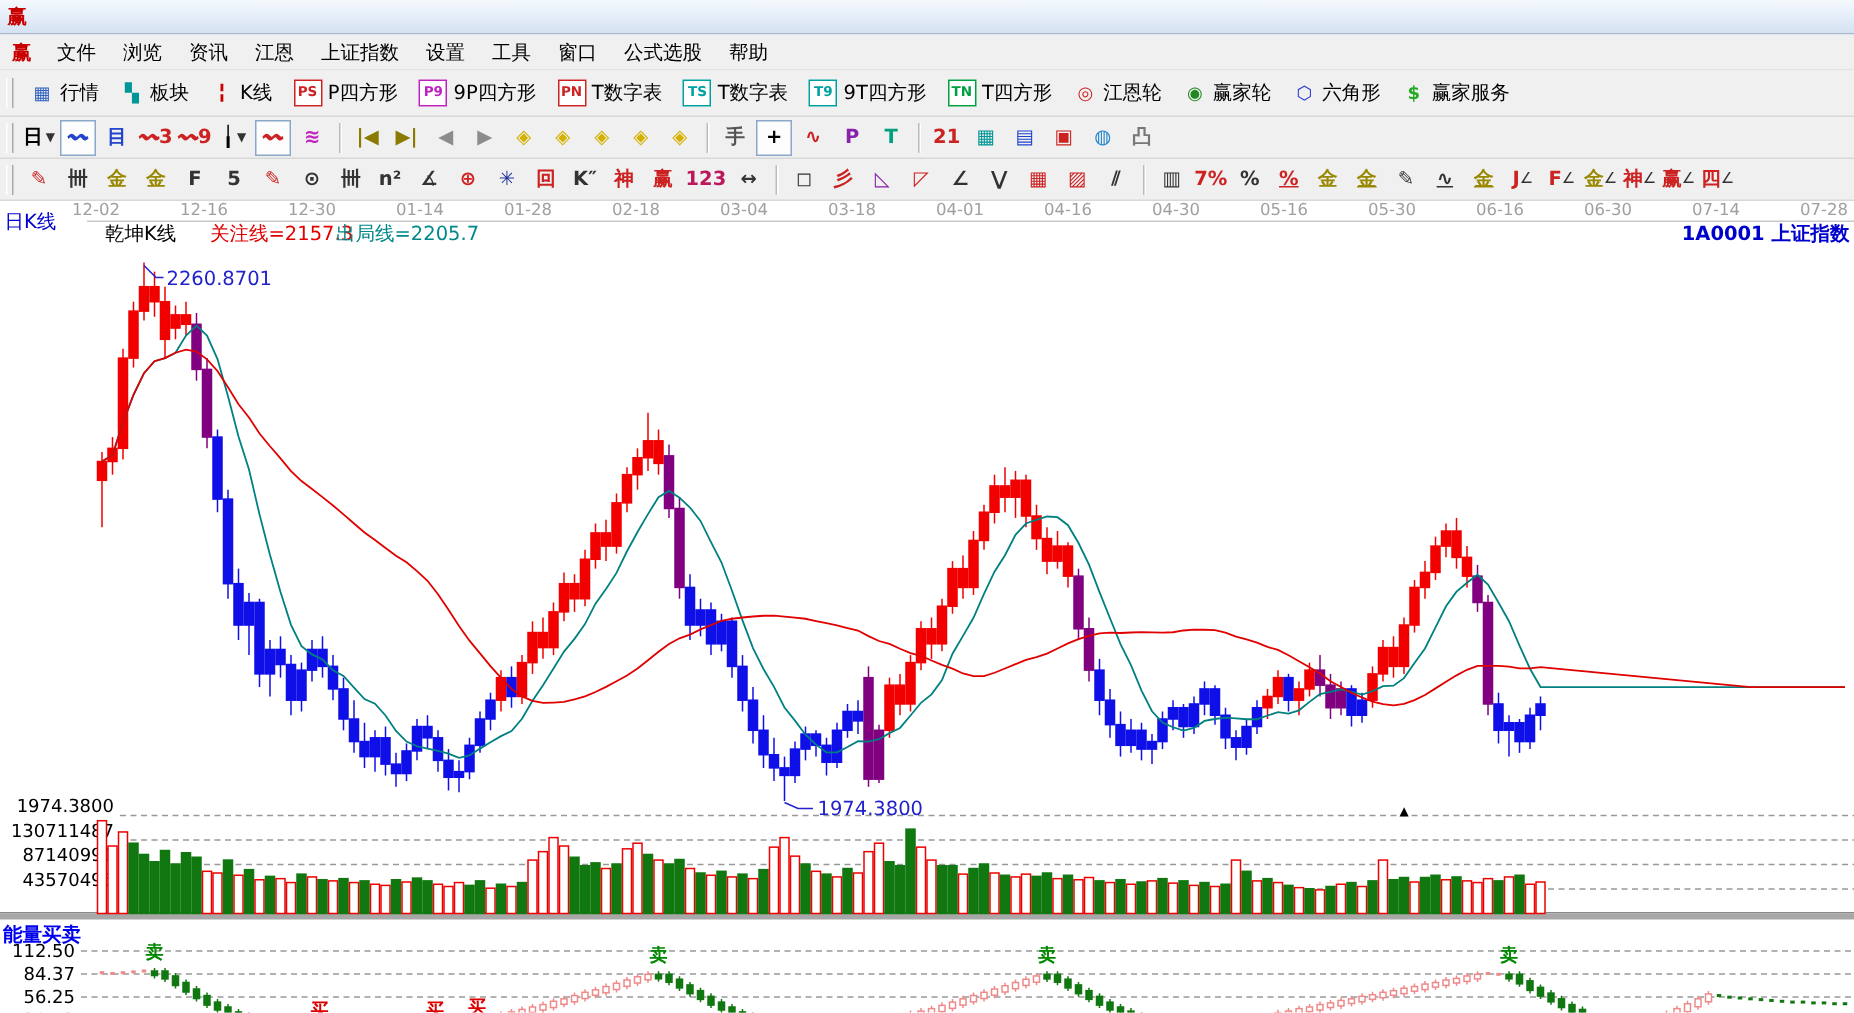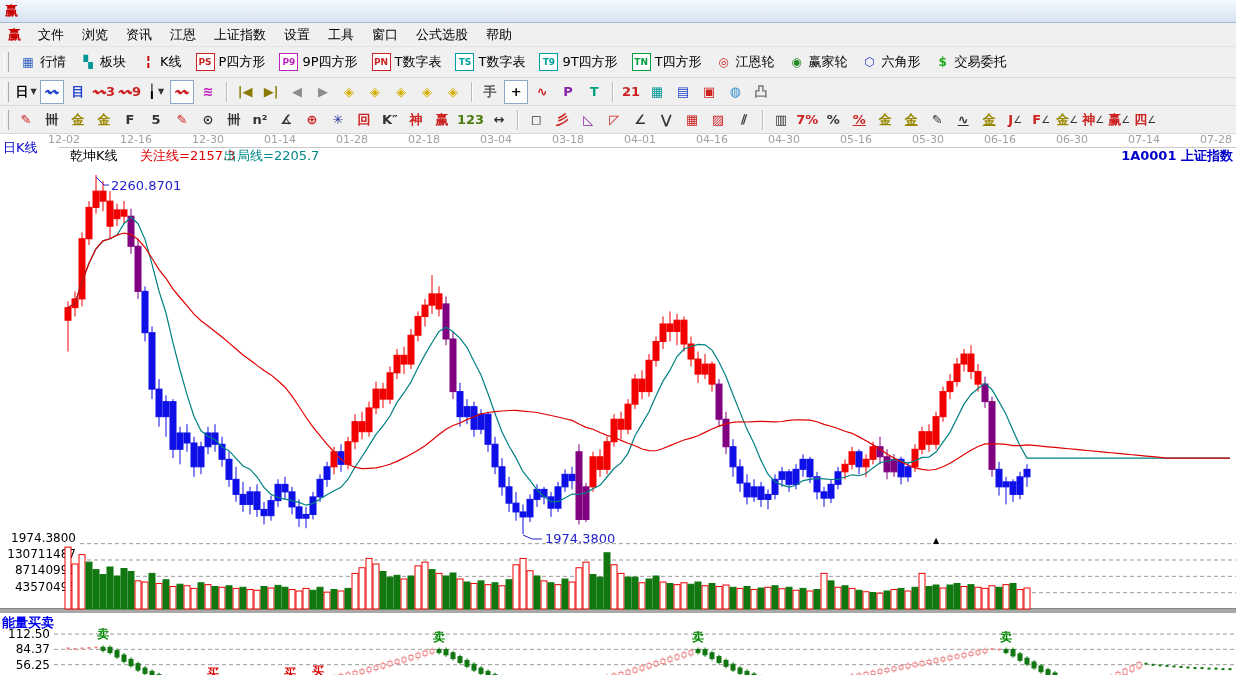--- a/index.html
+++ b/index.html
@@ -97,21 +97,21 @@
       <div class="tool-btn">
         <span class="tool-icon" style="color: rgb(34, 136, 34);">◉</span>
         <span>赢家轮</span>
       </div>
       <div class="tool-btn">
         <span class="tool-icon" style="color: rgb(34, 51, 204);">⬡</span>
         <span>六角形</span>
       </div>
       <div class="tool-btn">
         <span class="tool-icon" style="color: rgb(34, 170, 34);">$</span>
-        <span>交易委托</span>
+        <span>赢家服务</span>
       </div>
     </div>
   <div class="toolbar" id="toolbar-view">
       <span class="grip"></span>
       <div class="icon-btn">
         <span style="color: rgb(0, 0, 0);">日</span>
         <span class="dd">▼</span>
       </div>
       <div class="icon-btn pressed">
         <span style="color: rgb(34, 68, 204);">〰</span>
@@ -246,21 +246,21 @@
       <div class="icon-btn">
         <span style="color: rgb(51, 51, 51);">K″</span>
       </div>
       <div class="icon-btn">
         <span style="color: rgb(204, 34, 34);">神</span>
       </div>
       <div class="icon-btn">
         <span style="color: rgb(204, 34, 34);">赢</span>
       </div>
       <div class="icon-btn">
-        <span style="color: #4d7c0f;">123</span>
+        <span style="color: #be185d;">123</span>
       </div>
       <div class="icon-btn">
         <span style="color: rgb(51, 51, 51);">↔</span>
       </div>
       <span class="tb-sep"></span>
       <div class="icon-btn">
         <span style="color: rgb(51, 51, 51);">◻</span>
       </div>
       <div class="icon-btn">
         <span style="color: rgb(204, 34, 34);">彡</span>

